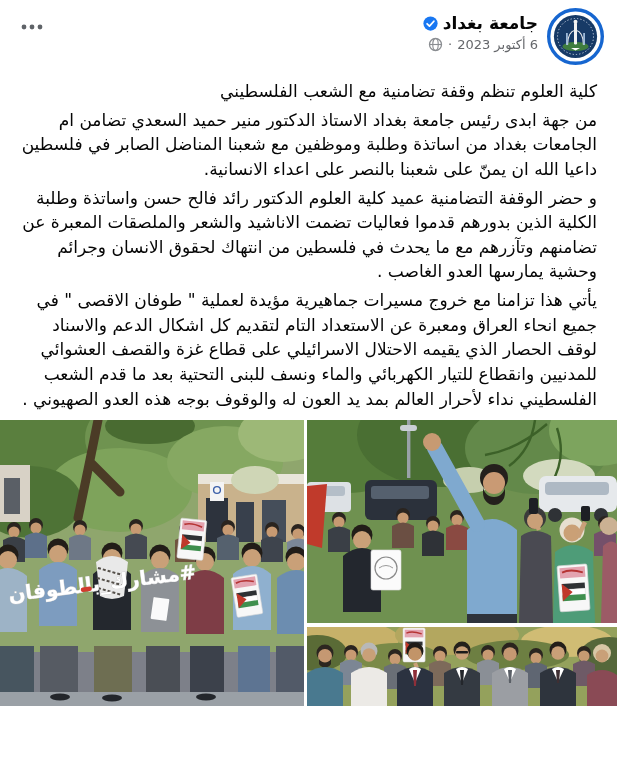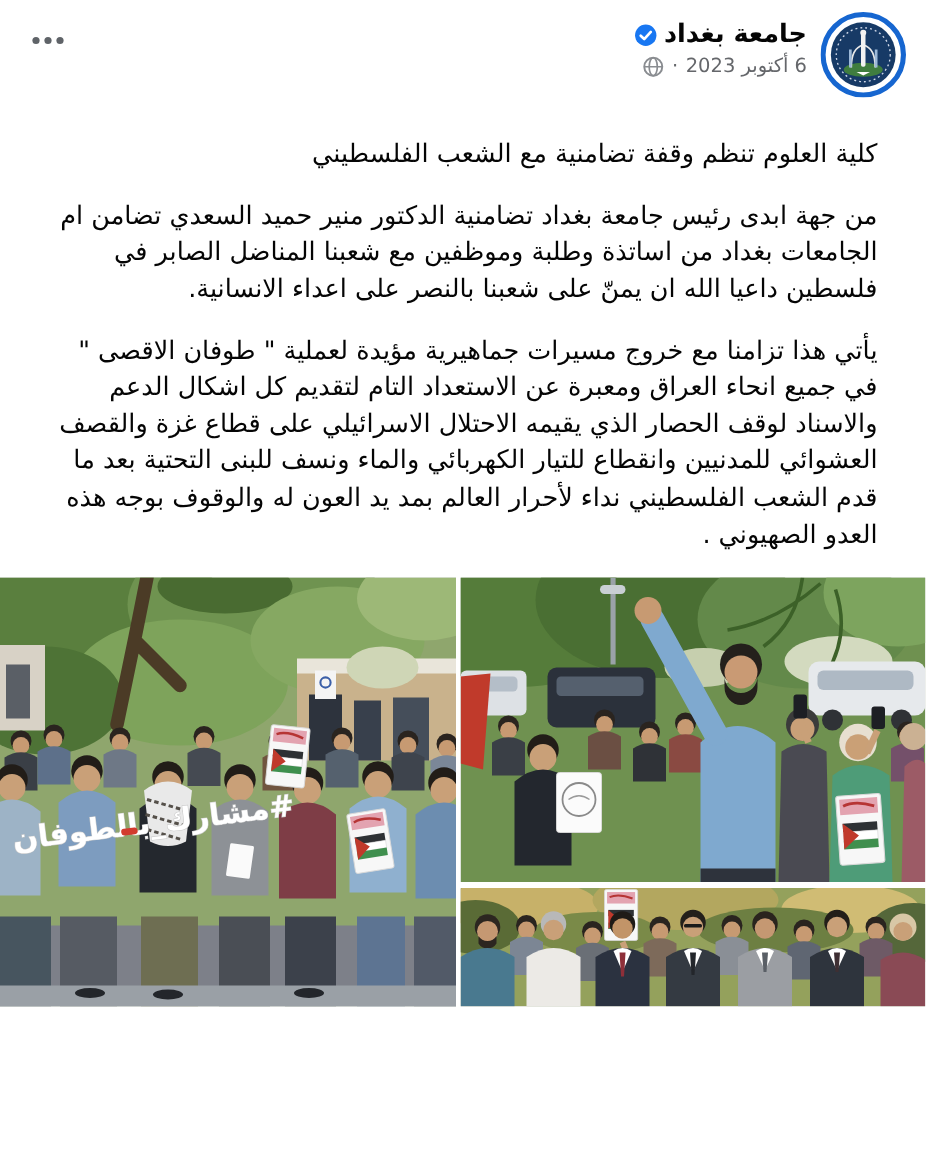--- a/index.html
+++ b/index.html
@@ -20,21 +20,21 @@
   .badge{width:15px;height:15px;display:inline-block;}
   .sub-row{display:flex;align-items:center;gap:5px;font-size:13px;color:#65676b;margin-top:4px;}
   .sub-row .dot{color:#65676b;}
   .timestamp{cursor:pointer;}
   .globe{width:15px;height:15px;display:inline-block;}
   .more-btn{flex:0 0 auto;padding:14px 6px 6px 6px;cursor:pointer;border-radius:50%;}
   .more-btn svg{display:block;}
 
   
   .post-text{padding:10px 16px 0 16px;font-size:17px;line-height:1.45;color:#050505;text-align:right;direction:rtl;}
-  .post-text p{margin:16px;}
+  .post-text p{margin:4px;}
 
   
   .photos{display:flex;gap:3px;margin-top:9px;direction:ltr;}
   .photos svg{display:block;}
   .photo{cursor:pointer;overflow:hidden;background:#dddfe2;}
   .rightcol{display:flex;flex-direction:column;gap:4px;}
   svg text{font-family:"DejaVu Sans","Liberation Sans",sans-serif;}
 </style>
 </head>
 <body>
@@ -86,21 +86,22 @@
       <svg width="24" height="10" viewBox="0 0 24 10">
         <circle cx="4" cy="5" r="2.4" fill="#5f6368"></circle>
         <circle cx="12" cy="5" r="2.4" fill="#5f6368"></circle>
         <circle cx="20" cy="5" r="2.4" fill="#5f6368"></circle>
       </svg>
     </div>
   </div>
 
   <div class="post-text">
     <p>كلية العلوم تنظم وقفة تضامنية مع الشعب الفلسطيني</p>
-    <p>من جهة ابدى رئيس جامعة بغداد تضامنية الدكتور منير حميد السعدي تضامن ام الجامعات بغداد من اساتذة وطلبة وموظفين مع شعبنا المناضل الصابر في فلسطين داعيا الله ان يمنّ على شعبنا بالنصر على اعداء الانسانية.</p>
+    <p>من جهة ابدى رئيس جامعة بغداد الاستاذ الدكتور منير حميد السعدي تضامن ام الجامعات بغداد من اساتذة وطلبة وموظفين مع شعبنا المناضل الصابر في فلسطين داعيا الله ان يمنّ على شعبنا بالنصر على اعداء الانسانية.</p>
+    <p>و حضر الوقفة التضامنية عميد كلية العلوم الدكتور رائد فالح حسن واساتذة وطلبة الكلية الذين بدورهم قدموا فعاليات تضمت الاناشيد والشعر والملصقات المعبرة عن تضامنهم وتآزرهم مع ما يحدث في فلسطين من انتهاك لحقوق الانسان وجرائم وحشية يمارسها العدو الغاصب .</p>
     <p>يأتي هذا تزامنا مع خروج مسيرات جماهيرية مؤيدة لعملية " طوفان الاقصى " في جميع انحاء العراق ومعبرة عن الاستعداد التام لتقديم كل اشكال الدعم والاسناد  لوقف الحصار الذي يقيمه الاحتلال الاسرائيلي على قطاع غزة والقصف العشوائي للمدنيين وانقطاع للتيار الكهربائي والماء ونسف للبنى التحتية بعد ما قدم الشعب الفلسطيني نداء لأحرار العالم بمد يد العون له والوقوف بوجه هذه العدو الصهيوني .</p>
   </div>
 
   <div class="photos">
 
     <svg width="0" height="0" style="position:absolute">
       <defs>
         <g id="bgp">
           <circle cy="-3" r="7" fill="#2a241f"></circle>
           <circle cy="0" r="5.6" fill="#c79a72"></circle>

